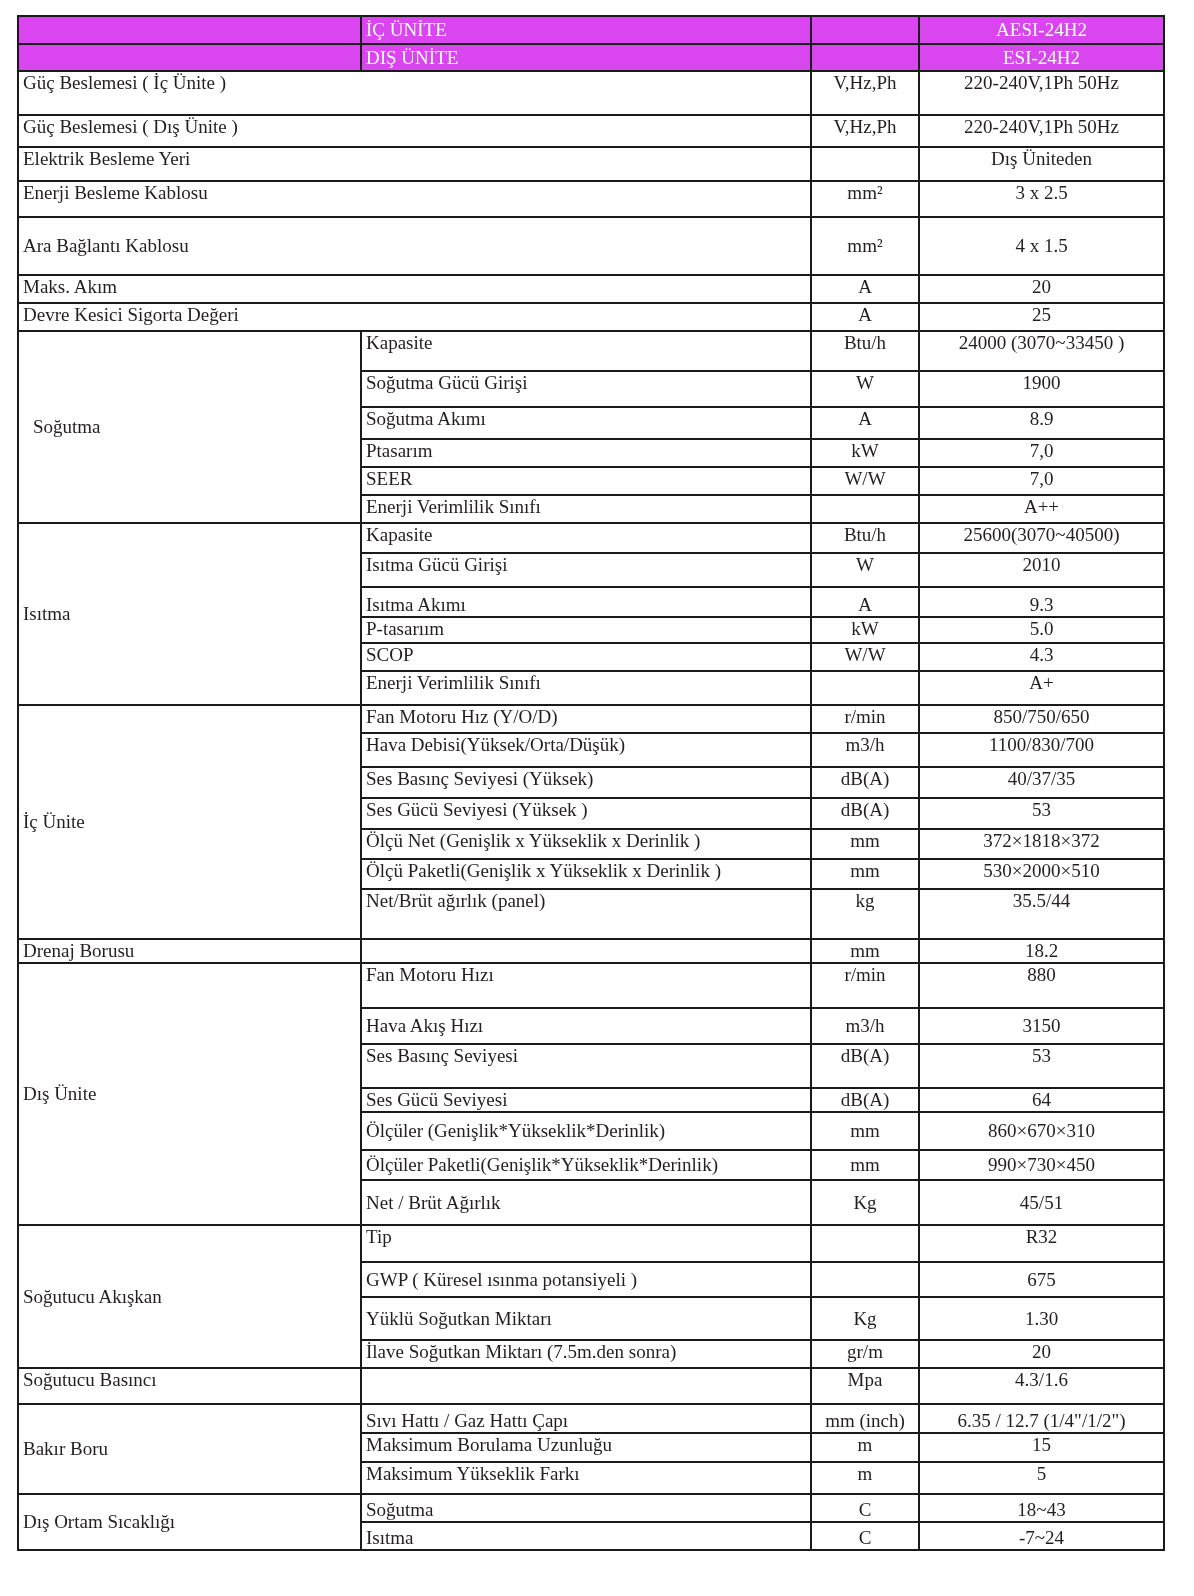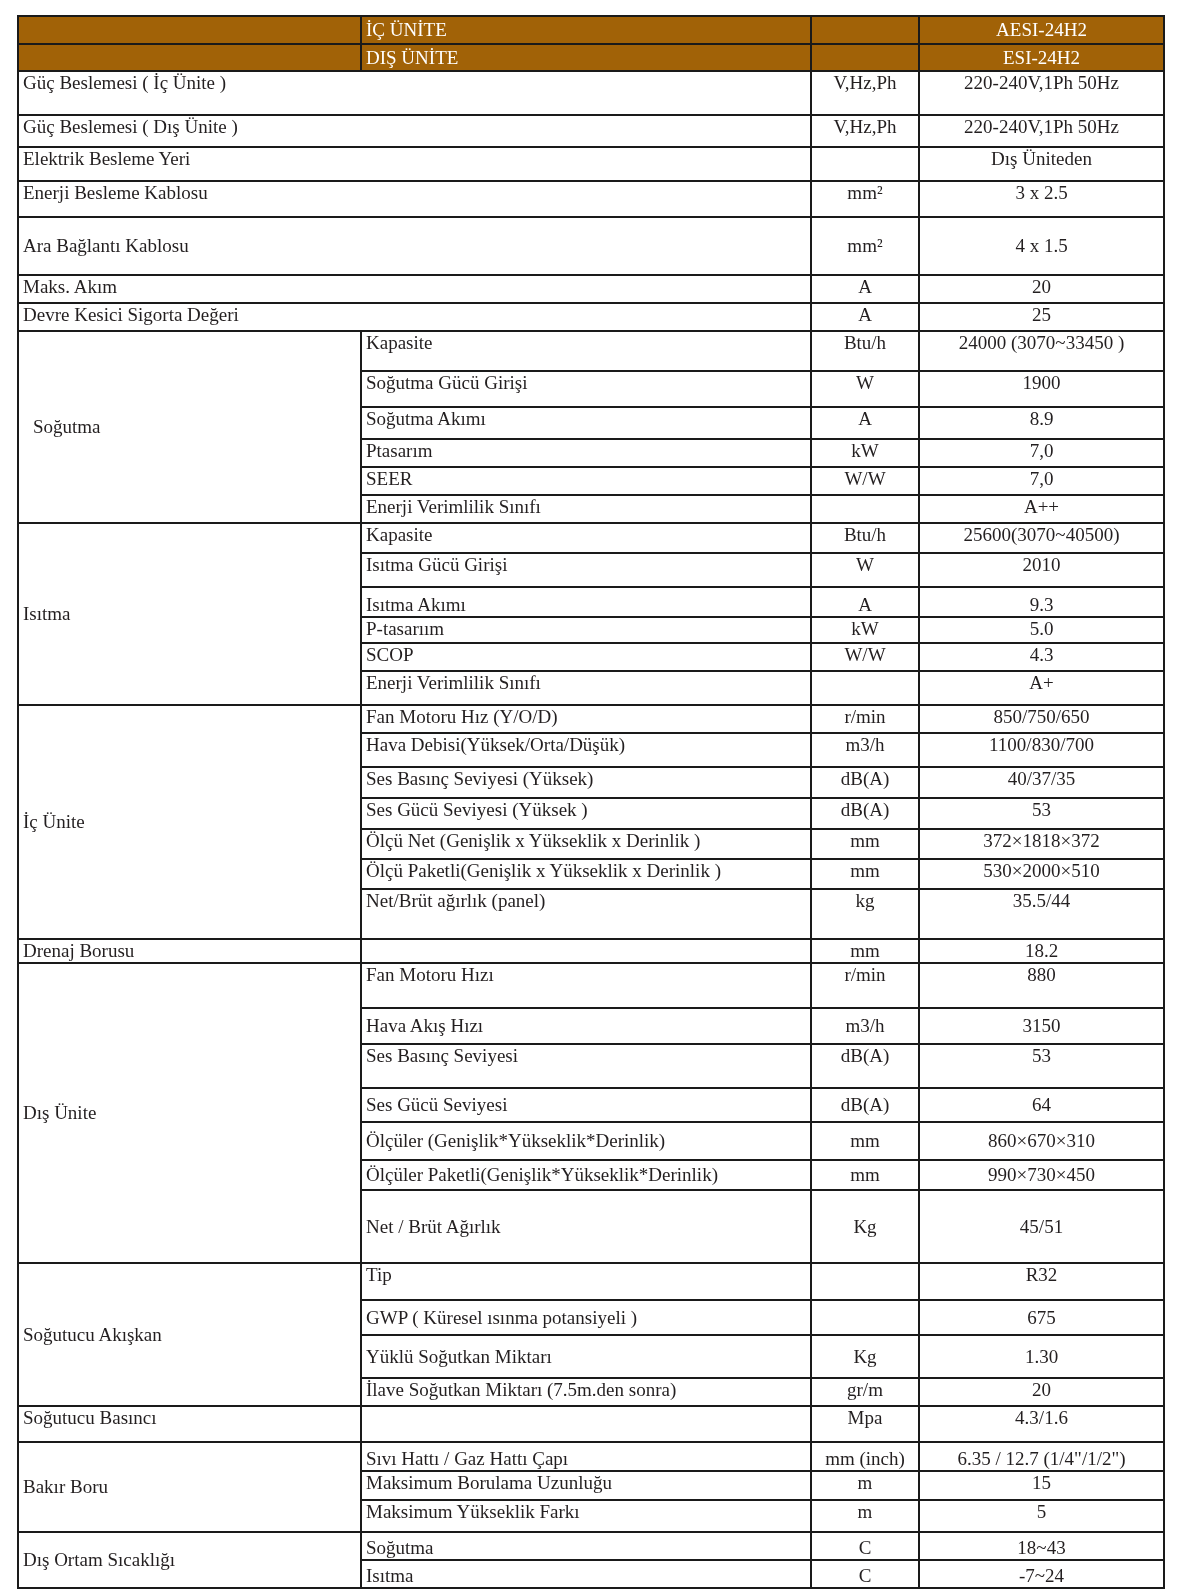--- a/index.html
+++ b/index.html
@@ -3,21 +3,21 @@
 <meta charset="utf-8">
 <style>
   html, body { margin:0; padding:0; background:#ffffff; }
   body { width:1194px; height:1596px; position:relative; overflow:hidden;
          font-family:"Liberation Serif", "DejaVu Serif", serif; color:#231f20; }
   #spec { position:absolute; left:17px; top:15px; width:1146px; border-collapse:collapse;
           table-layout:fixed; font-size:19px; }
   #spec td { border:2.5px solid #1a1a1a; padding:0 0 0 4px; vertical-align:top; line-height:22px;
              overflow:hidden; white-space:nowrap; }
   #spec td.u, #spec td.v { text-align:center; padding:0; }
-  #spec tr.hdr td { background:#a16207; color:#ffffff; vertical-align:middle; }
+  #spec tr.hdr td { background:#d946ef; color:#ffffff; vertical-align:middle; }
   #spec tr.hdr td.v { text-align:center; }
   #spec td.grp { vertical-align:middle; }
   #spec td.grp.indent { padding-left:14px; }
   .mid td { vertical-align:middle !important; }
 </style>
 </head>
 <body>
 
 <table id="spec">
   <colgroup>
@@ -193,36 +193,36 @@
     <tr style="height:36px">
       <td style="vertical-align:middle">Hava Akış Hızı</td>
       <td class="u" style="vertical-align:middle">m3/h</td>
       <td class="v" style="vertical-align:middle">3150</td>
     </tr>
     <tr style="height:44px">
       <td>Ses Basınç Seviyesi</td>
       <td class="u">dB(A)</td>
       <td class="v">53</td>
     </tr>
-    <tr style="height:34px">
+    <tr style="height:24px">
       <td style="vertical-align:middle">Ses Gücü Seviyesi</td>
       <td class="u" style="vertical-align:middle">dB(A)</td>
       <td class="v" style="vertical-align:middle">64</td>
     </tr>
     <tr style="height:38px">
       <td style="vertical-align:middle">Ölçüler (Genişlik*Yükseklik*Derinlik)</td>
       <td class="u" style="vertical-align:middle">mm</td>
       <td class="v" style="vertical-align:middle">860×670×310</td>
     </tr>
     <tr style="height:30px">
       <td style="vertical-align:middle">Ölçüler Paketli(Genişlik*Yükseklik*Derinlik)</td>
       <td class="u" style="vertical-align:middle">mm</td>
       <td class="v" style="vertical-align:middle">990×730×450</td>
     </tr>
-    <tr class="mid" style="height:73px">
+    <tr class="mid" style="height:45px">
       <td>Net / Brüt Ağırlık</td>
       <td class="u">Kg</td>
       <td class="v">45/51</td>
     </tr>
 
     <tr style="height:37px">
       <td rowspan="4" class="grp">Soğutucu Akışkan</td>
       <td>Tip</td>
       <td class="u"></td>
       <td class="v">R32</td>

